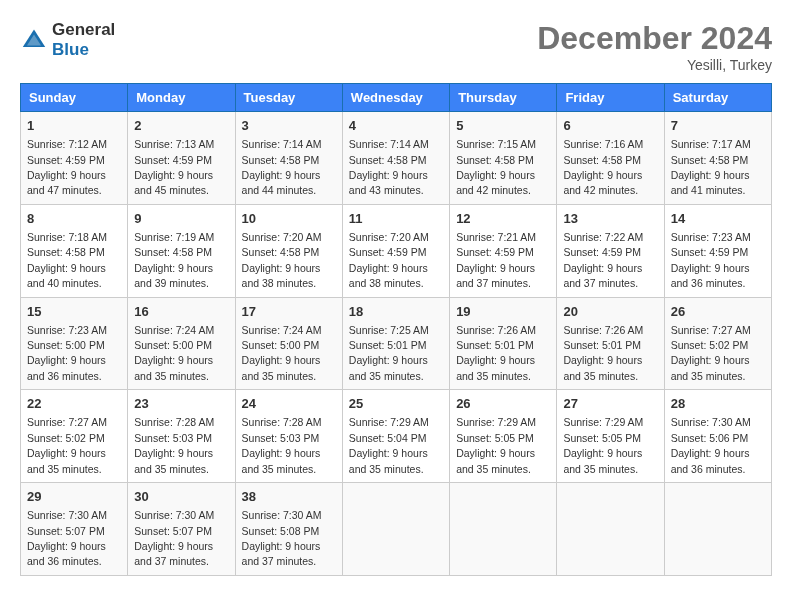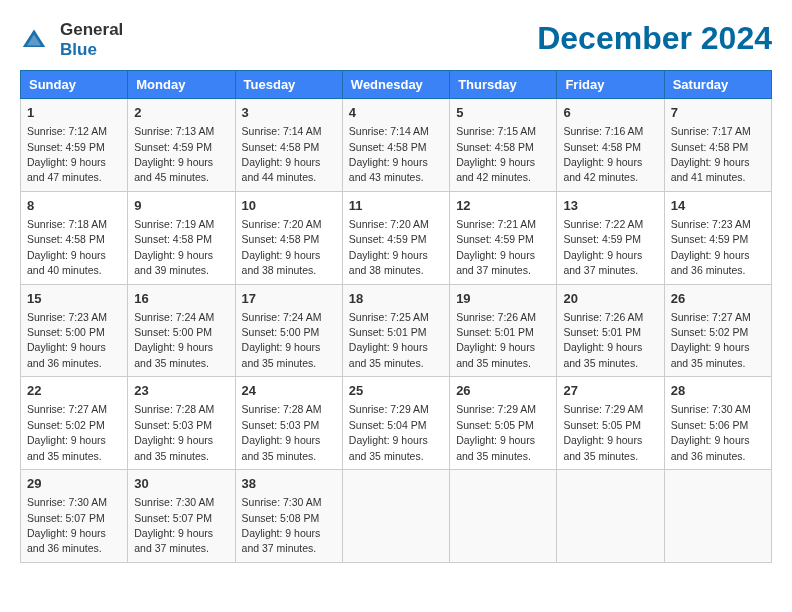--- a/index.html
+++ b/index.html
@@ -12,33 +12,33 @@
     }
     .header {
       display: flex;
       justify-content: space-between;
       align-items: flex-start;
       margin-bottom: 10px;
     }
     .logo {
       display: flex;
       align-items: center;
-      gap: 12px;
+      gap: 4px;
     }
     .logo-icon {
       width: 28px;
       height: 28px;
     }
     .title-block {
       text-align: right;
     }
     .month-year {
       font-size: 32px;
       font-weight: bold;
-      color: #0369a1;
+      color: #737373;
     }
     .location {
       font-size: 14px;
       color: #555;
     }
     table {
       width: 100%;
       border-collapse: collapse;
       font-size: 11px;
     }
@@ -91,20 +91,21 @@
       <polygon points="20,5 36,30 4,30" fill="#1a6faf"></polygon>
       <polygon points="20,12 30,28 10,28" fill="#fff" opacity="0.3"></polygon>
     </svg>
     <div>
       <span style="font-size:17px;font-weight:bold;color:#333;">General</span><br>
       <span style="font-size:17px;font-weight:bold;color:#1a6faf;">Blue</span>
     </div>
   </div>
   <div class="title-block">
     <div class="month-year">December 2024</div>
+    <div class="location">Yesilli, Turkey</div>
   </div>
 </div>
 
 <table>
   <thead>
     <tr>
     <th>Sunday</th>
         <th>Monday</th>
         <th>Tuesday</th>
         <th>Wednesday</th>

